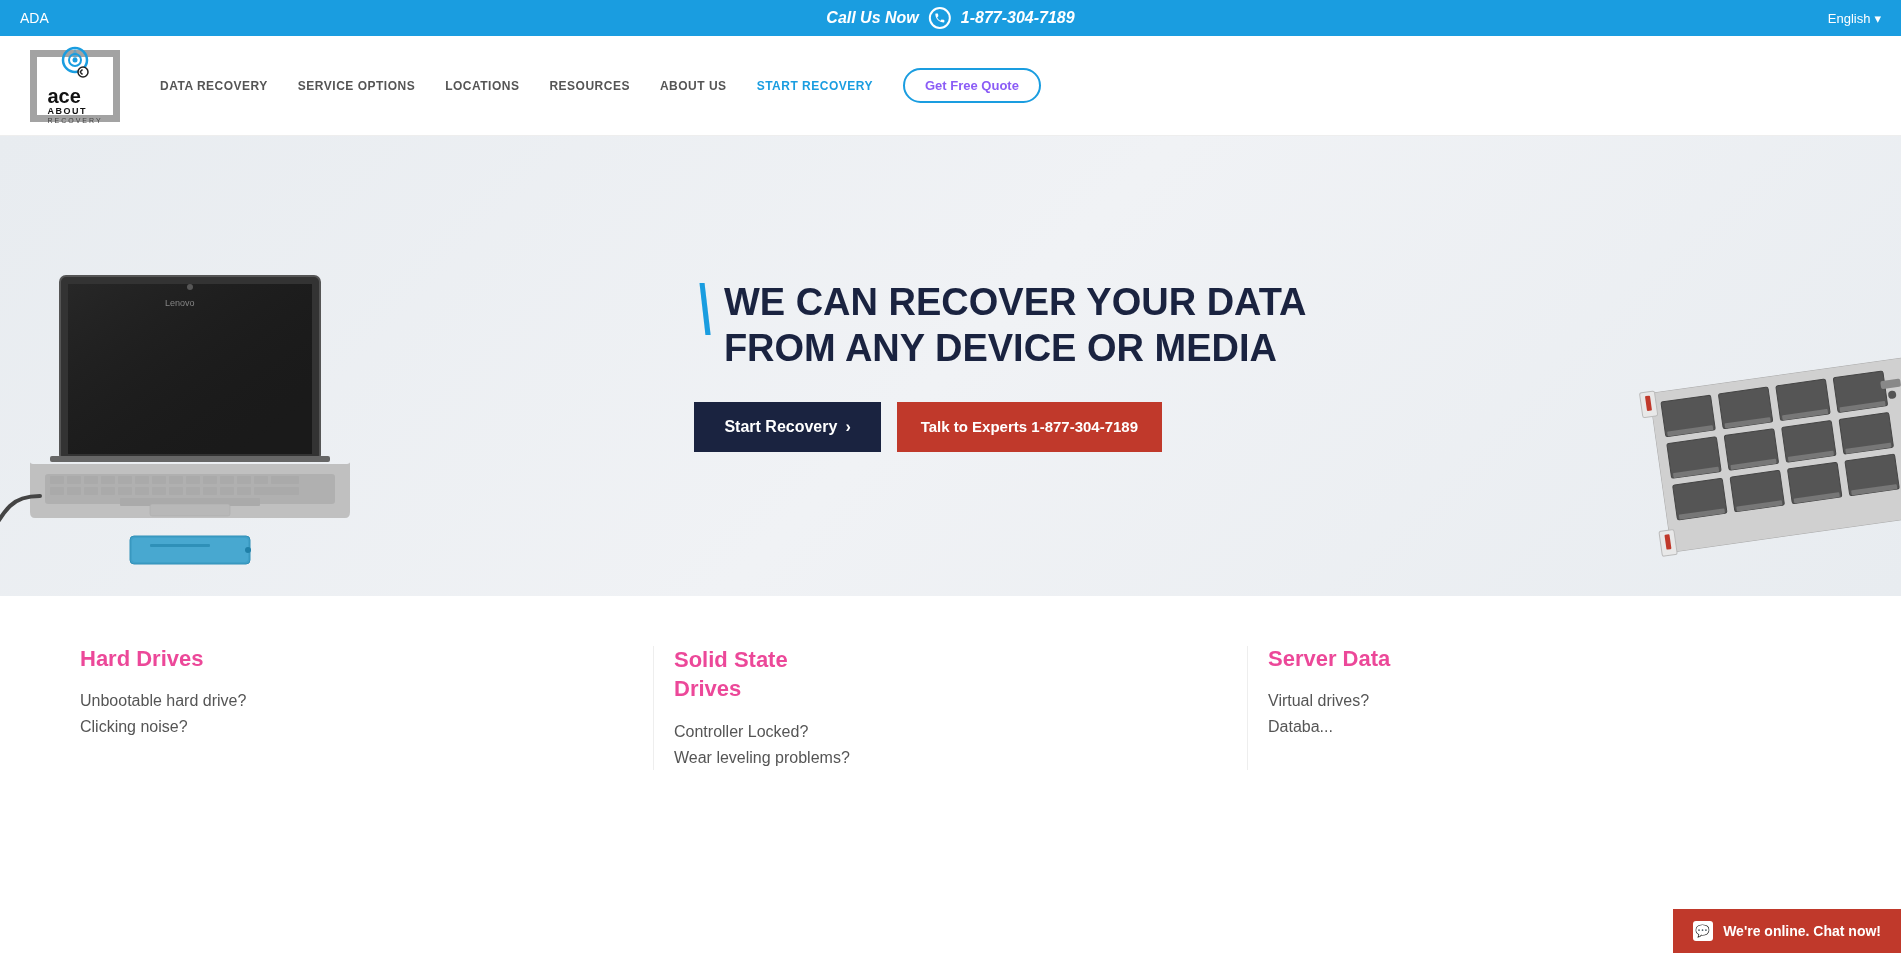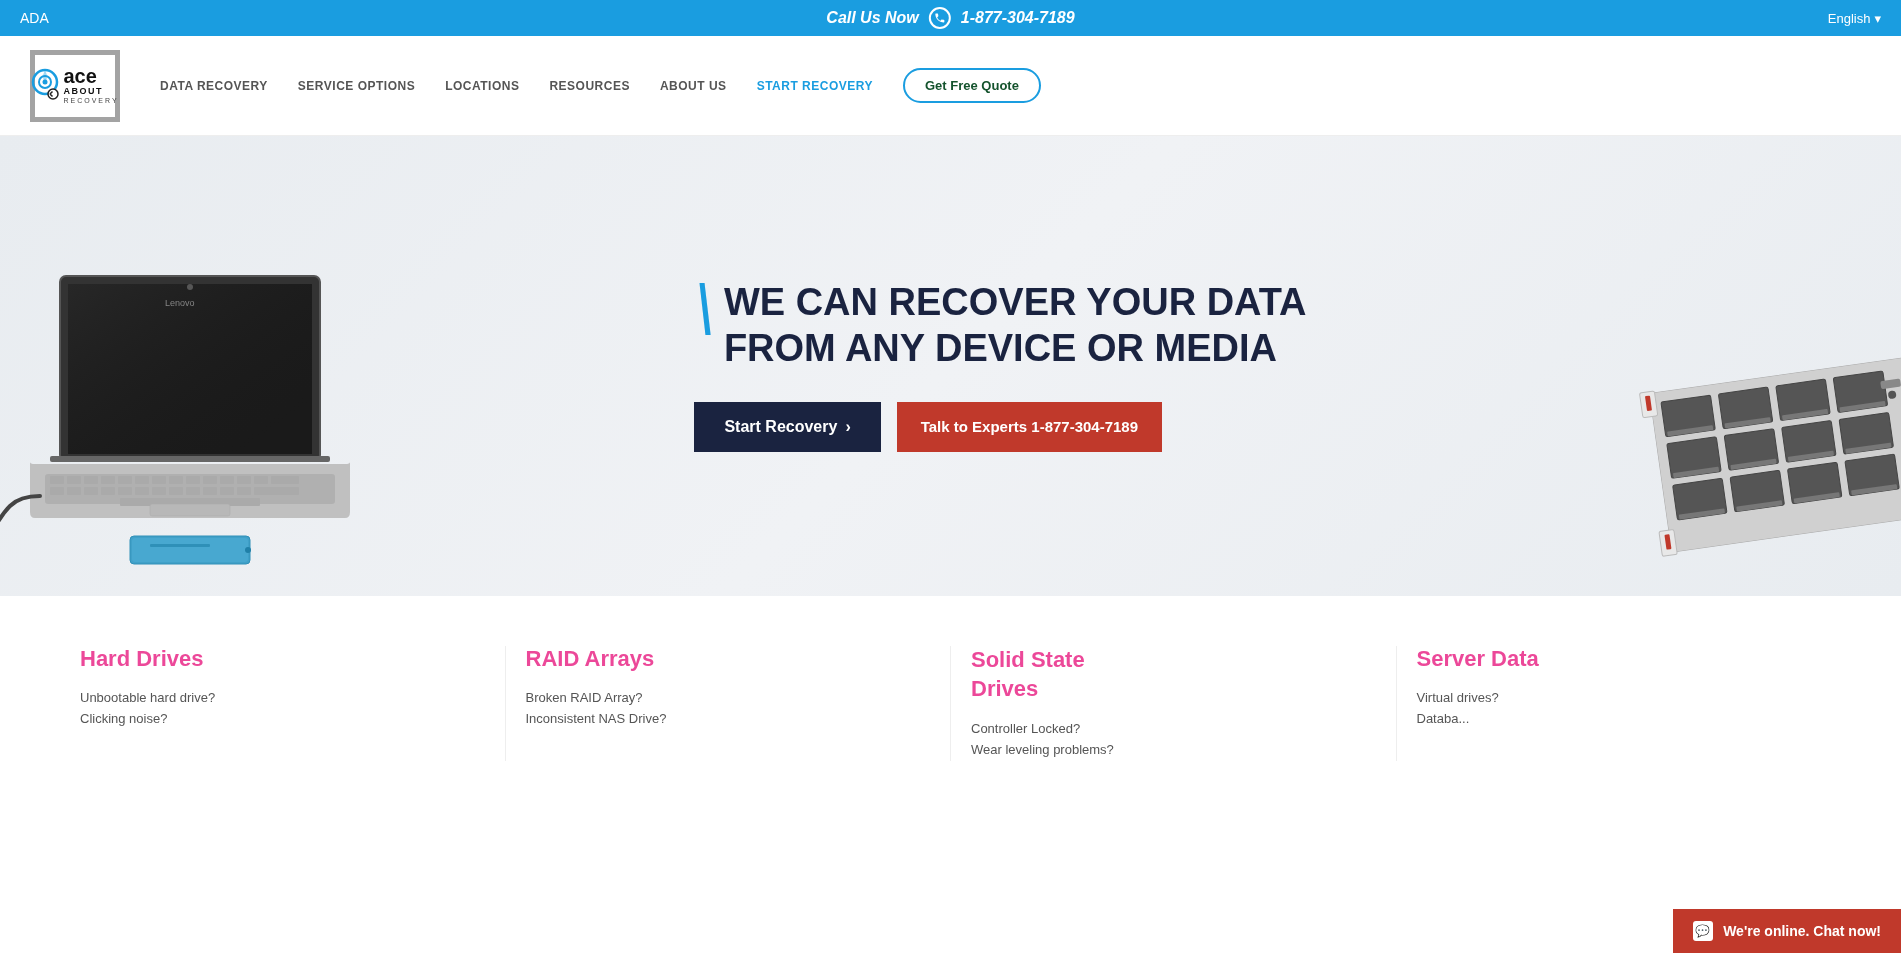--- a/index.html
+++ b/index.html
@@ -71,21 +71,21 @@
       color: #555;
       text-decoration: none;
       letter-spacing: 0.5px;
       cursor: pointer;
     }
     .nav-link.active {
       color: #1a9de0;
     }
     .btn-quote {
       border: 2px solid #1a9de0;
-      color: #14532d;
+      color: #8b5cf6;
       background: white;
       border-radius: 20px;
       padding: 8px 20px;
       font-size: 13px;
       font-weight: bold;
       cursor: pointer;
       white-space: nowrap;
     }
 
     
@@ -196,21 +196,21 @@
     .service-col:last-child {
       border-right: none;
     }
     .service-title {
       font-size: 22px;
       font-weight: 900;
       color: #ec4899;
       margin-bottom: 16px;
     }
     .service-desc {
-      font-size: 13px;
+      font-size: 16px;
       color: #555;
       line-height: 1.6;
     }
 
     
     .chat-widget {
       position: fixed;
       bottom: 0;
       right: 0;
       background: #c0392b;
@@ -231,24 +231,25 @@
       border-radius: 3px;
       display: flex;
       align-items: center;
       justify-content: center;
       color: #c0392b;
       font-size: 12px;
     }
 
     
     .ace-logo-container {
-      border: 5px solid #a3a3a3;
+      border: 7px solid #a3a3a3;
       width: 90px;
       height: 72px;
       display: flex;
+      flex-direction: column;
       align-items: center;
       justify-content: center;
       gap: 4px;
       padding: 6px 8px;
     }
     .logo-left {
       display: flex;
       align-items: center;
       justify-content: center;
     }
@@ -478,27 +479,20 @@
 
 <div class="services">
   <div class="service-col">
     <div class="service-title">Hard Drives</div>
     <div class="service-desc">
       <span>Unbootable hard drive?</span><br>
       <span>Clicking noise?</span>
     </div>
   </div>
   <div class="service-col">
-    <div class="service-title">RAID Arrays</div>
-    <div class="service-desc">
-      <span>Broken RAID Array?</span><br>
-      <span>Inconsistent NAS Drive?</span>
-    </div>
-  </div>
-  <div class="service-col">
     <div class="service-title" style="max-width: 150px; line-height: 1.3;">Solid State Drives</div>
     <div class="service-desc">
       <span>Controller Locked?</span><br>
       <span>Wear leveling problems?</span>
     </div>
   </div>
   <div class="service-col">
     <div class="service-title">Server Data</div>
     <div class="service-desc">
       <span>Virtual drives?</span><br>

